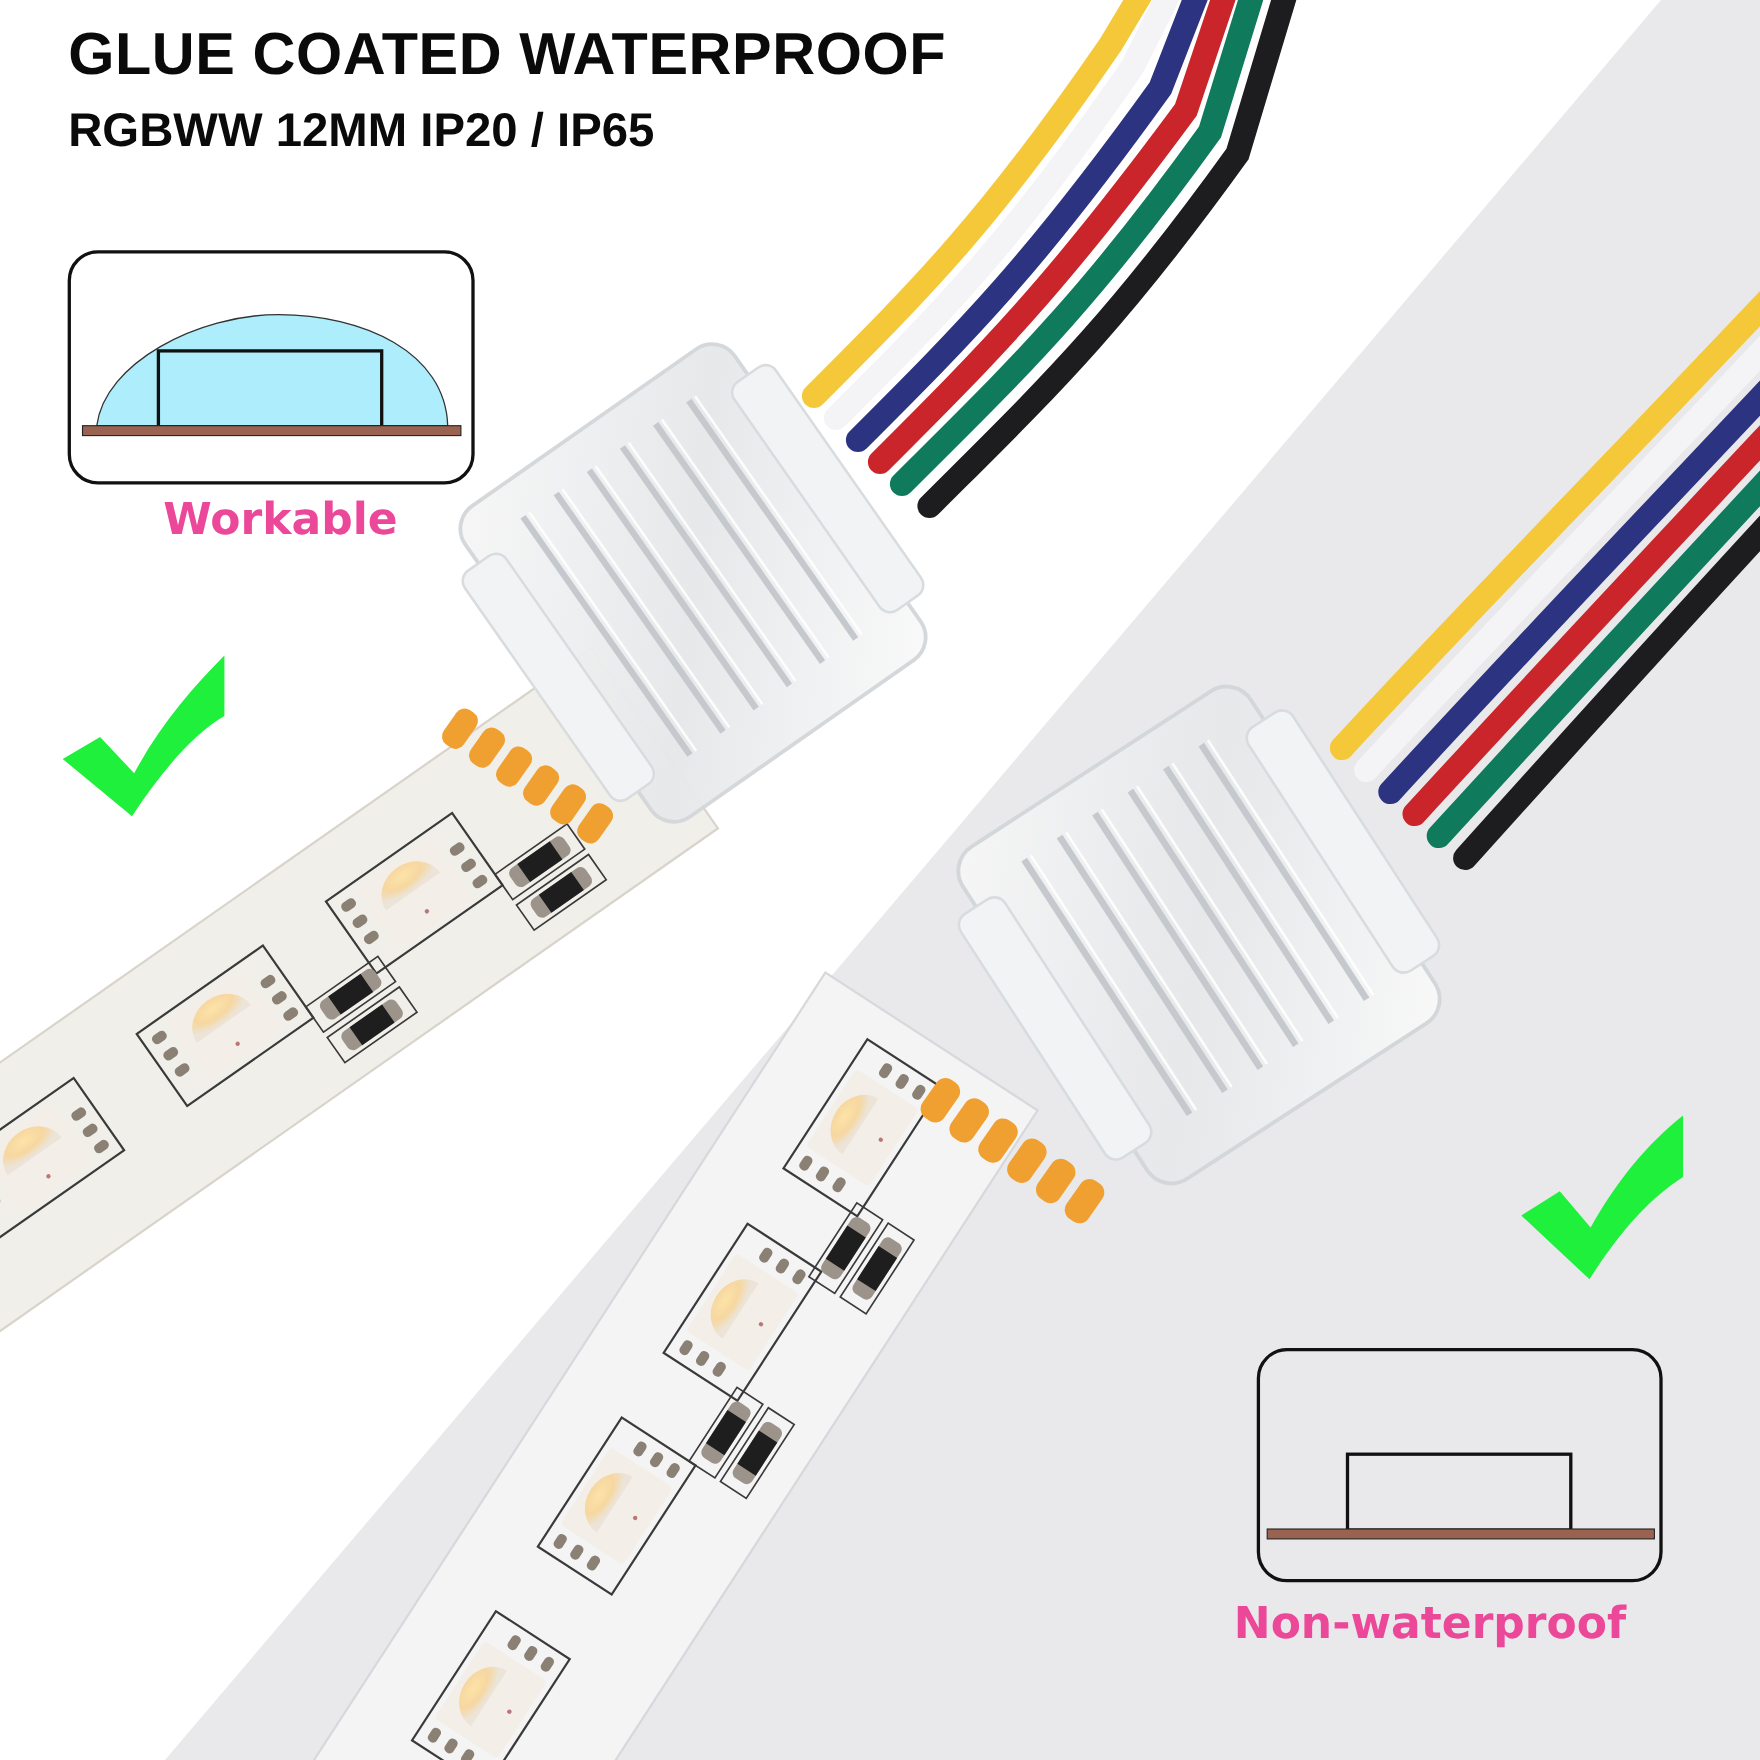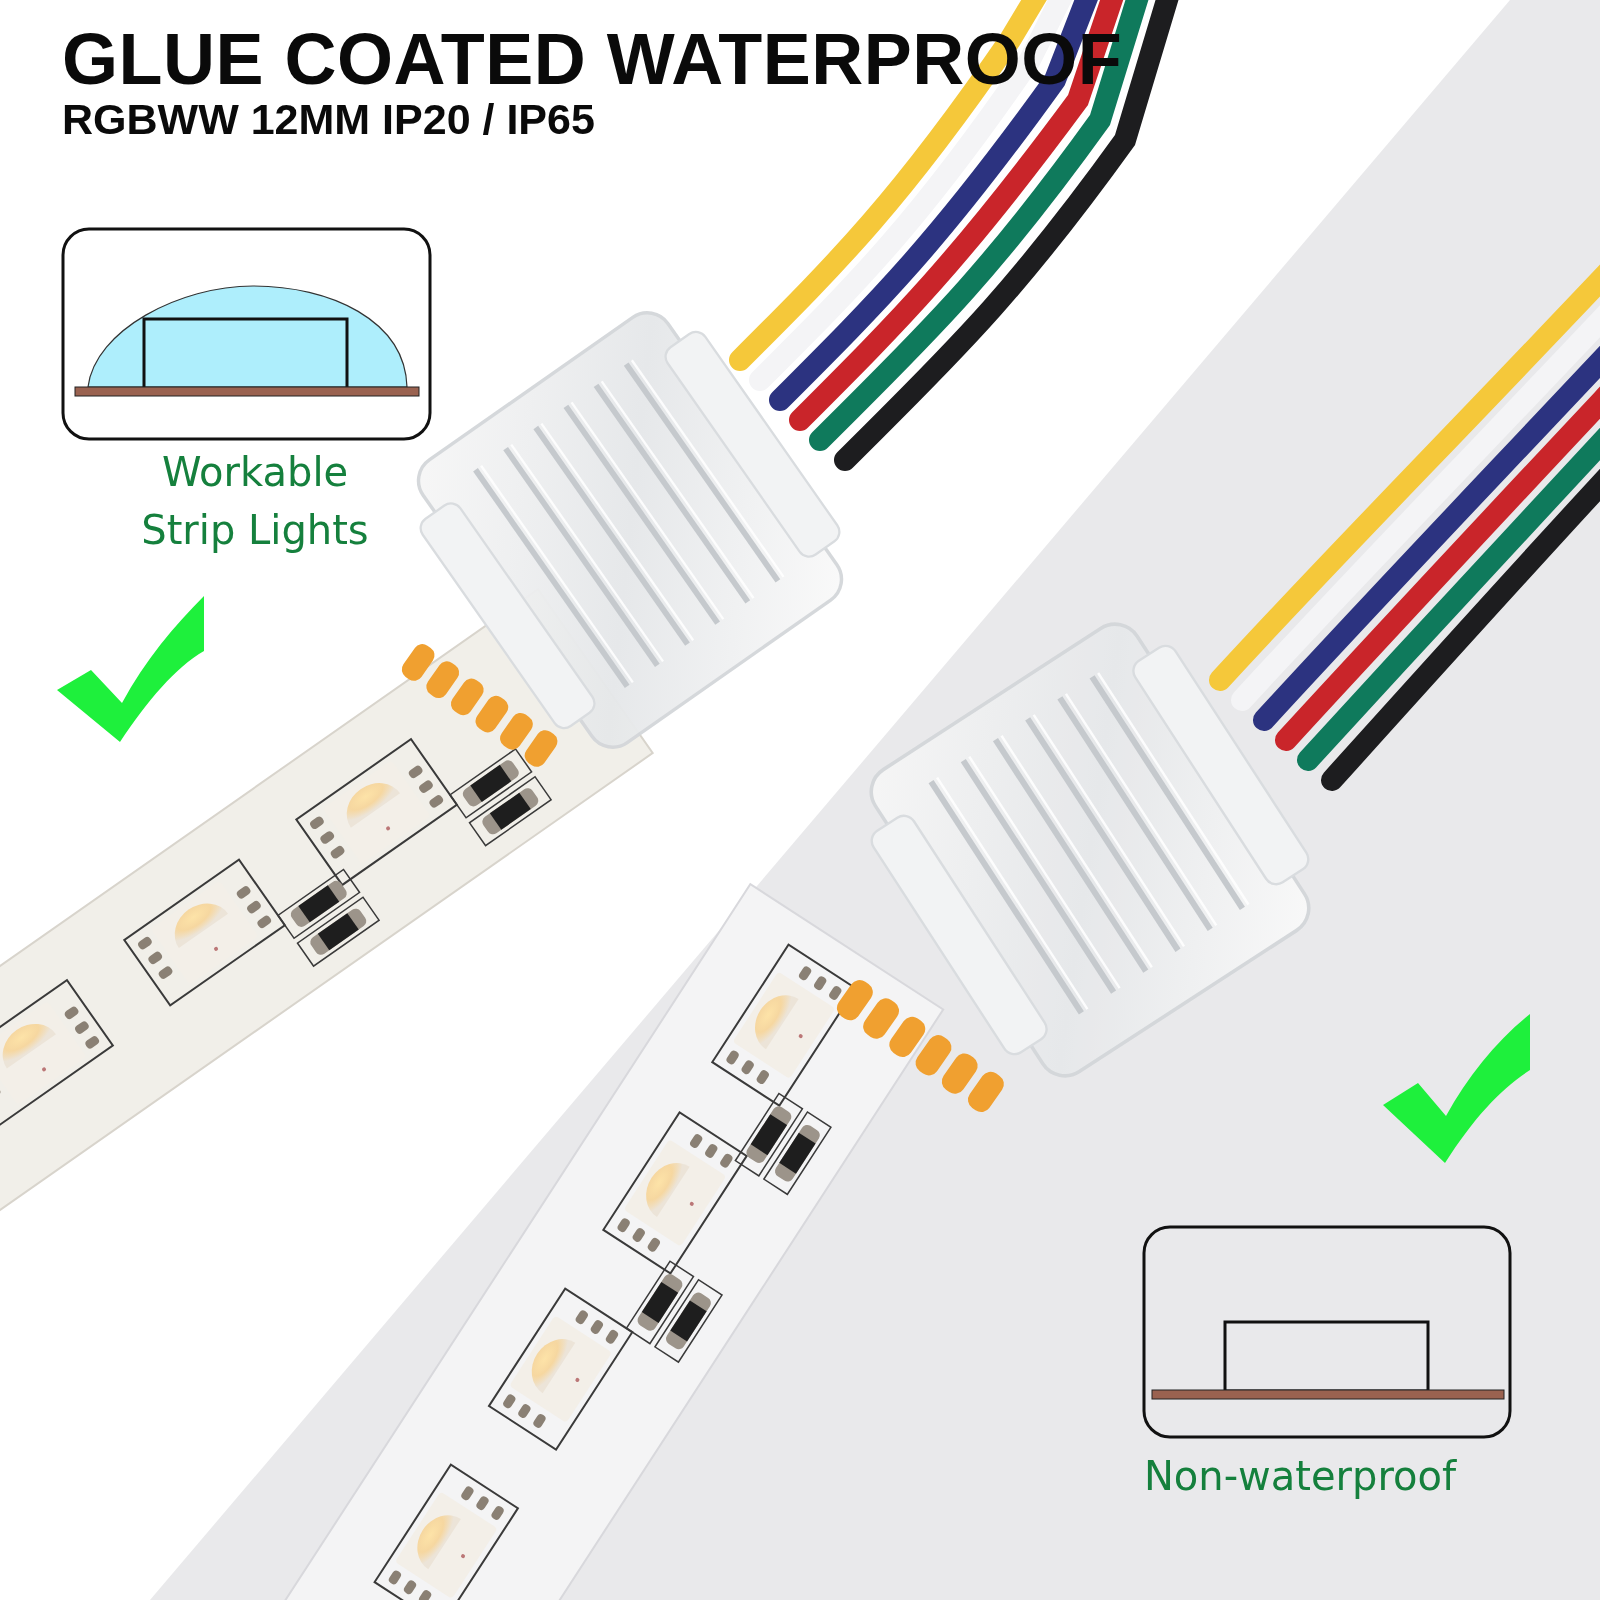--- a/index.html
+++ b/index.html
@@ -1,20 +1,20 @@
 <!DOCTYPE html>
 <html><head>
 <meta charset="utf-8">
 <style>
   html, body { margin: 0; padding: 0; }
   body { width: 1600px; height: 1600px; position: relative; overflow: hidden; background: #ffffff; font-family: "Liberation Sans", "DejaVu Sans", sans-serif; }
   #scene { position: absolute; left: 0; top: 0; width: 1600px; height: 1600px; }
-  .title { position: absolute; left: 62px; top: 18px; font-size: 72px; font-weight: 700; color: #0a0a0a; letter-spacing: 0.5px; white-space: nowrap; }
+  .title { position: absolute; left: 62px; top: 18px; font-size: 54px; font-weight: 700; color: #0a0a0a; letter-spacing: 0.5px; white-space: nowrap; }
   .subtitle { position: absolute; left: 62px; top: 95px; font-size: 43px; font-weight: 700; color: #0a0a0a; white-space: nowrap; }
-  .caption { position: absolute; font-family: "DejaVu Sans", sans-serif; font-weight: 400; color: #15803d; text-align: center; font-size: 40px; line-height: 58px; white-space: nowrap; }
+  .caption { position: absolute; font-family: "DejaVu Sans", sans-serif; font-weight: 700; color: #ec4899; text-align: center; font-size: 40px; line-height: 58px; white-space: nowrap; }
   .cap-left { left: 100px; top: 443px; width: 310px; }
   .cap-right { left: 1110px; top: 1447px; width: 380px; }
 </style>
 </head>
 <body>
 
 <svg id="scene" viewBox="0 0 1600 1600" xmlns="http://www.w3.org/2000/svg">
   <defs>
     <linearGradient id="connGrad" x1="0" y1="0" x2="1" y2="1">
       <stop offset="0" stop-color="#f7f7f7"></stop>
@@ -158,18 +158,17 @@
 
   <path d="M 57 690 L 91 670 L 122 703 C 145 660, 175 625, 204 596 L 204 651 C 175 668, 148 700, 120 742 Z" fill="#1ef03c"></path>
   <path d="M 1383 1105 L 1418 1083 L 1446 1116 C 1468 1076, 1497 1040, 1530 1014 L 1530 1070 C 1502 1088, 1475 1116, 1445 1163 Z" fill="#1ef03c"></path>
 </svg>
 
 <div class="title">GLUE COATED WATERPROOF</div>
 <div class="subtitle">RGBWW 12MM IP20 / IP65</div>
 
 <div class="caption cap-left">
   <div>Workable</div>
-  <div>Strip Lights</div>
 </div>
 
 <div class="caption cap-right">
   <div>Non-waterproof</div>
 </div>
 
 </body></html>

